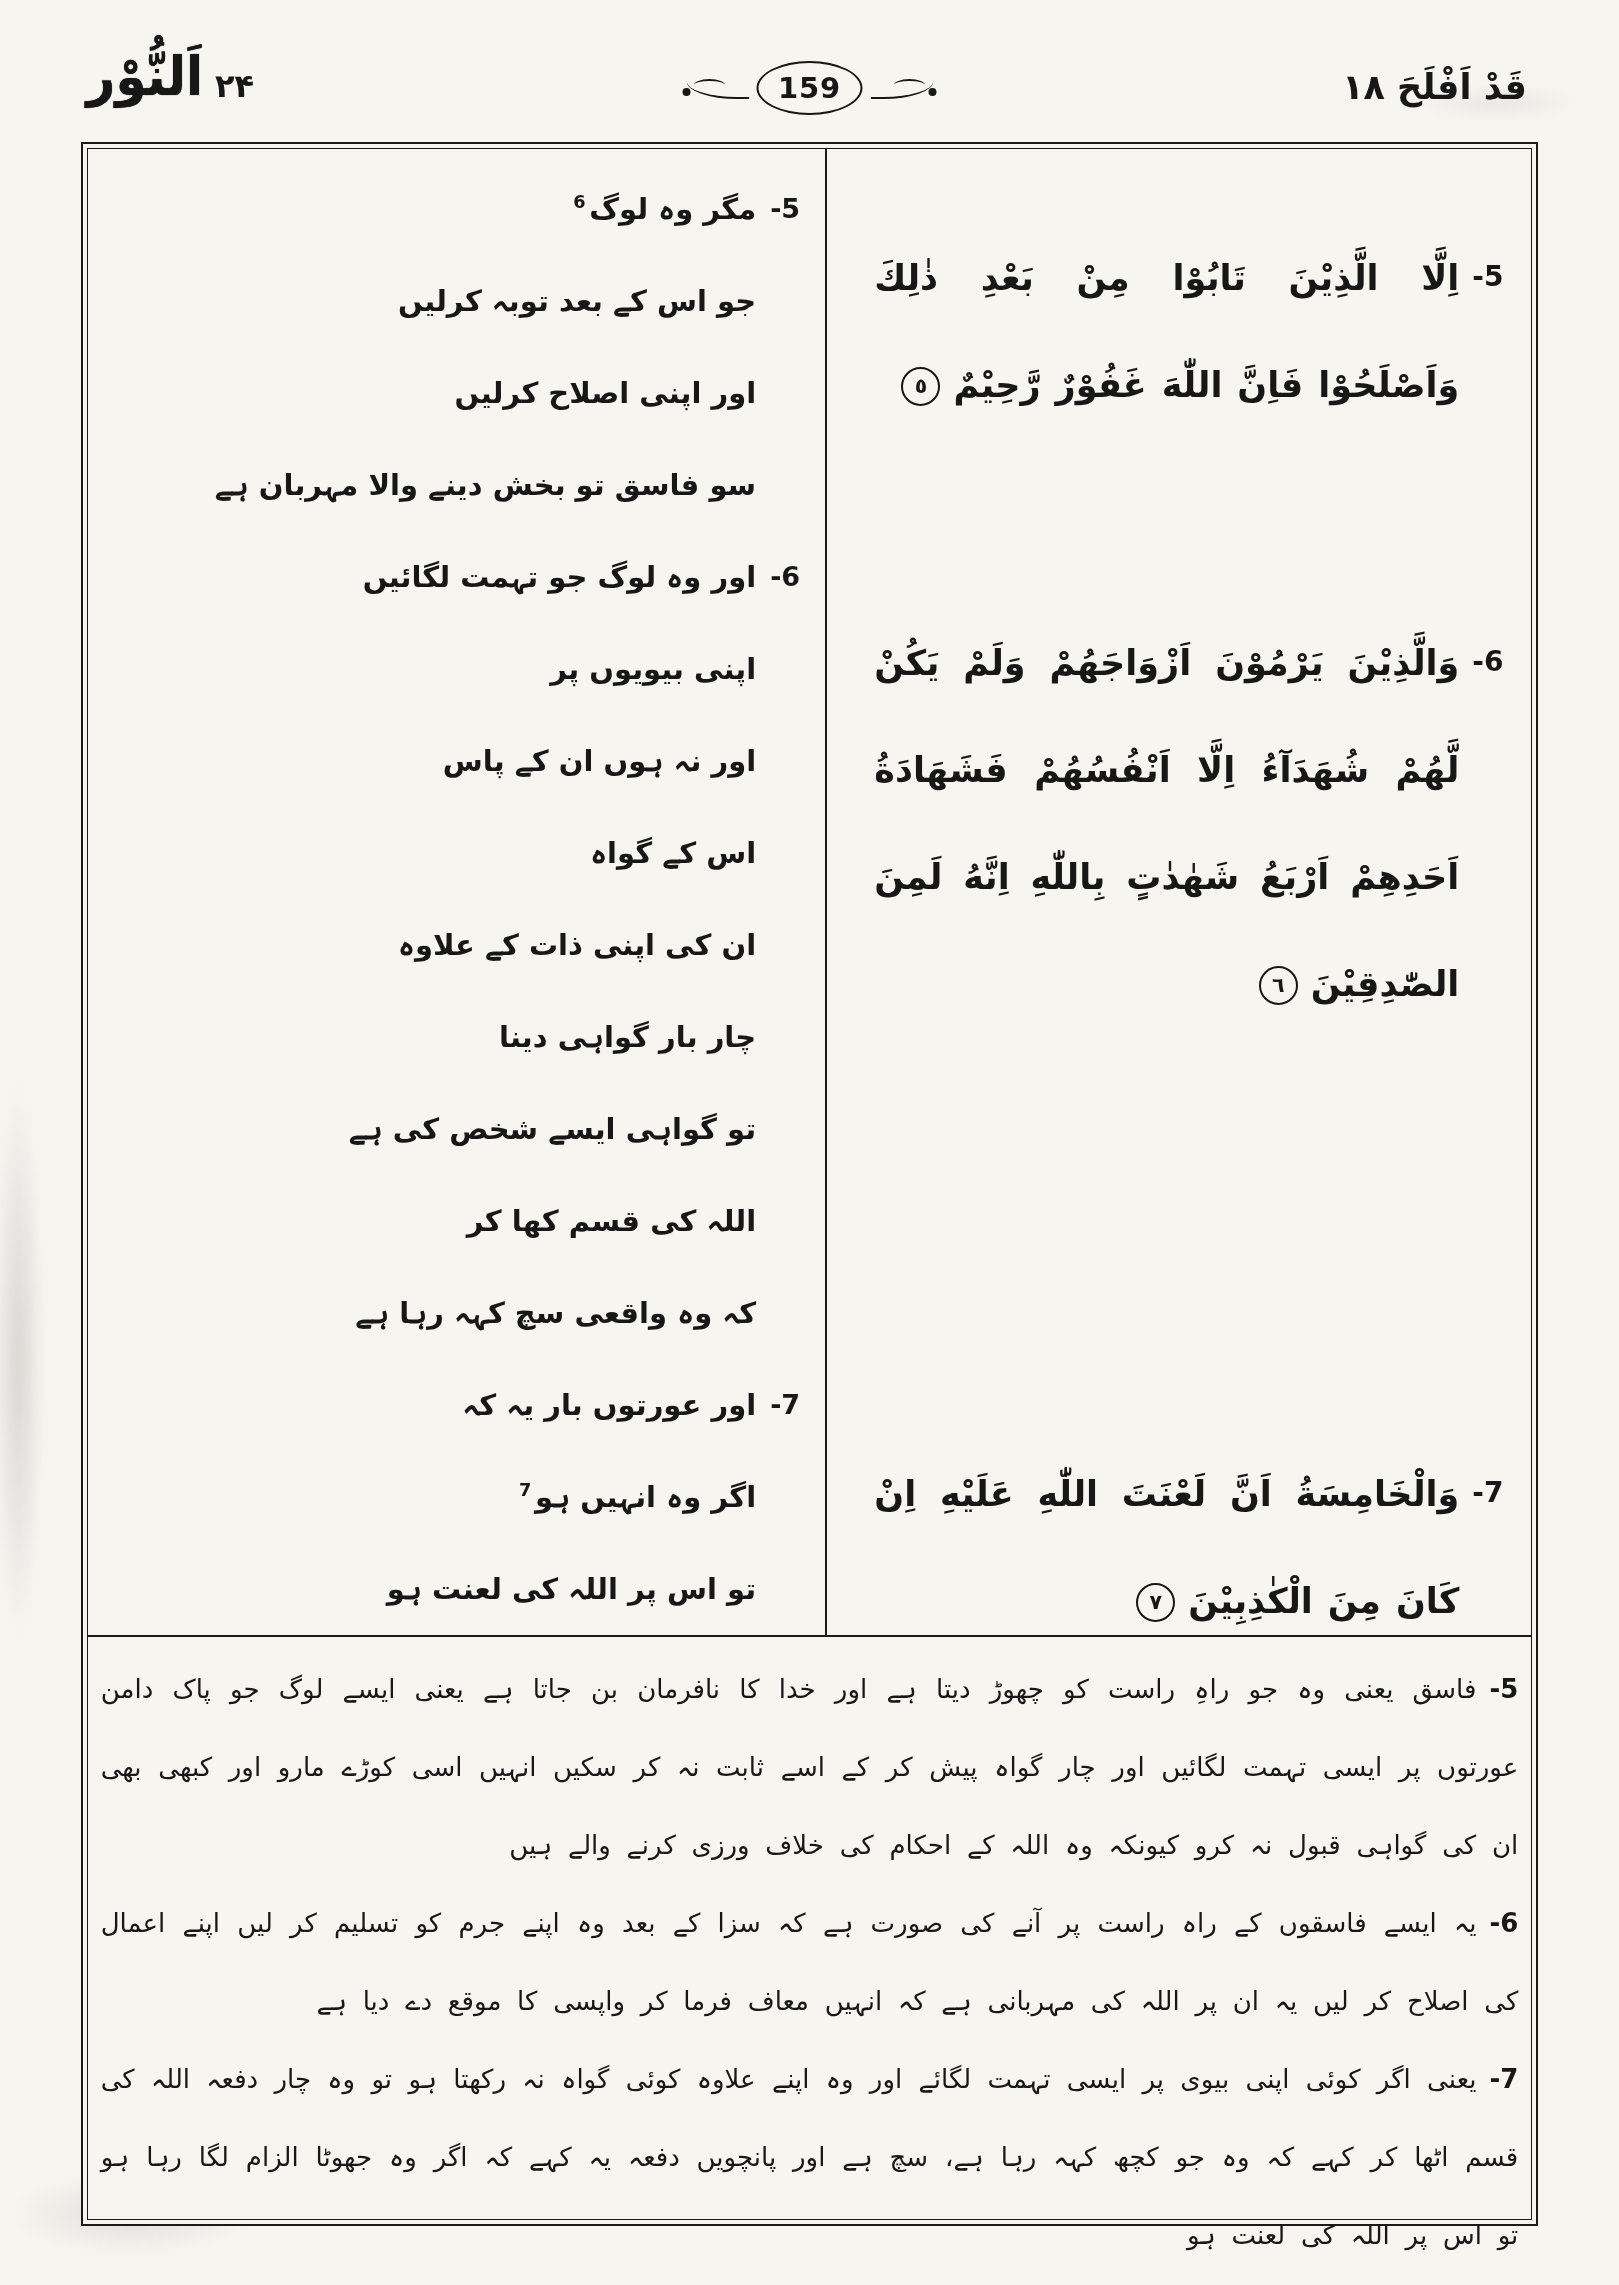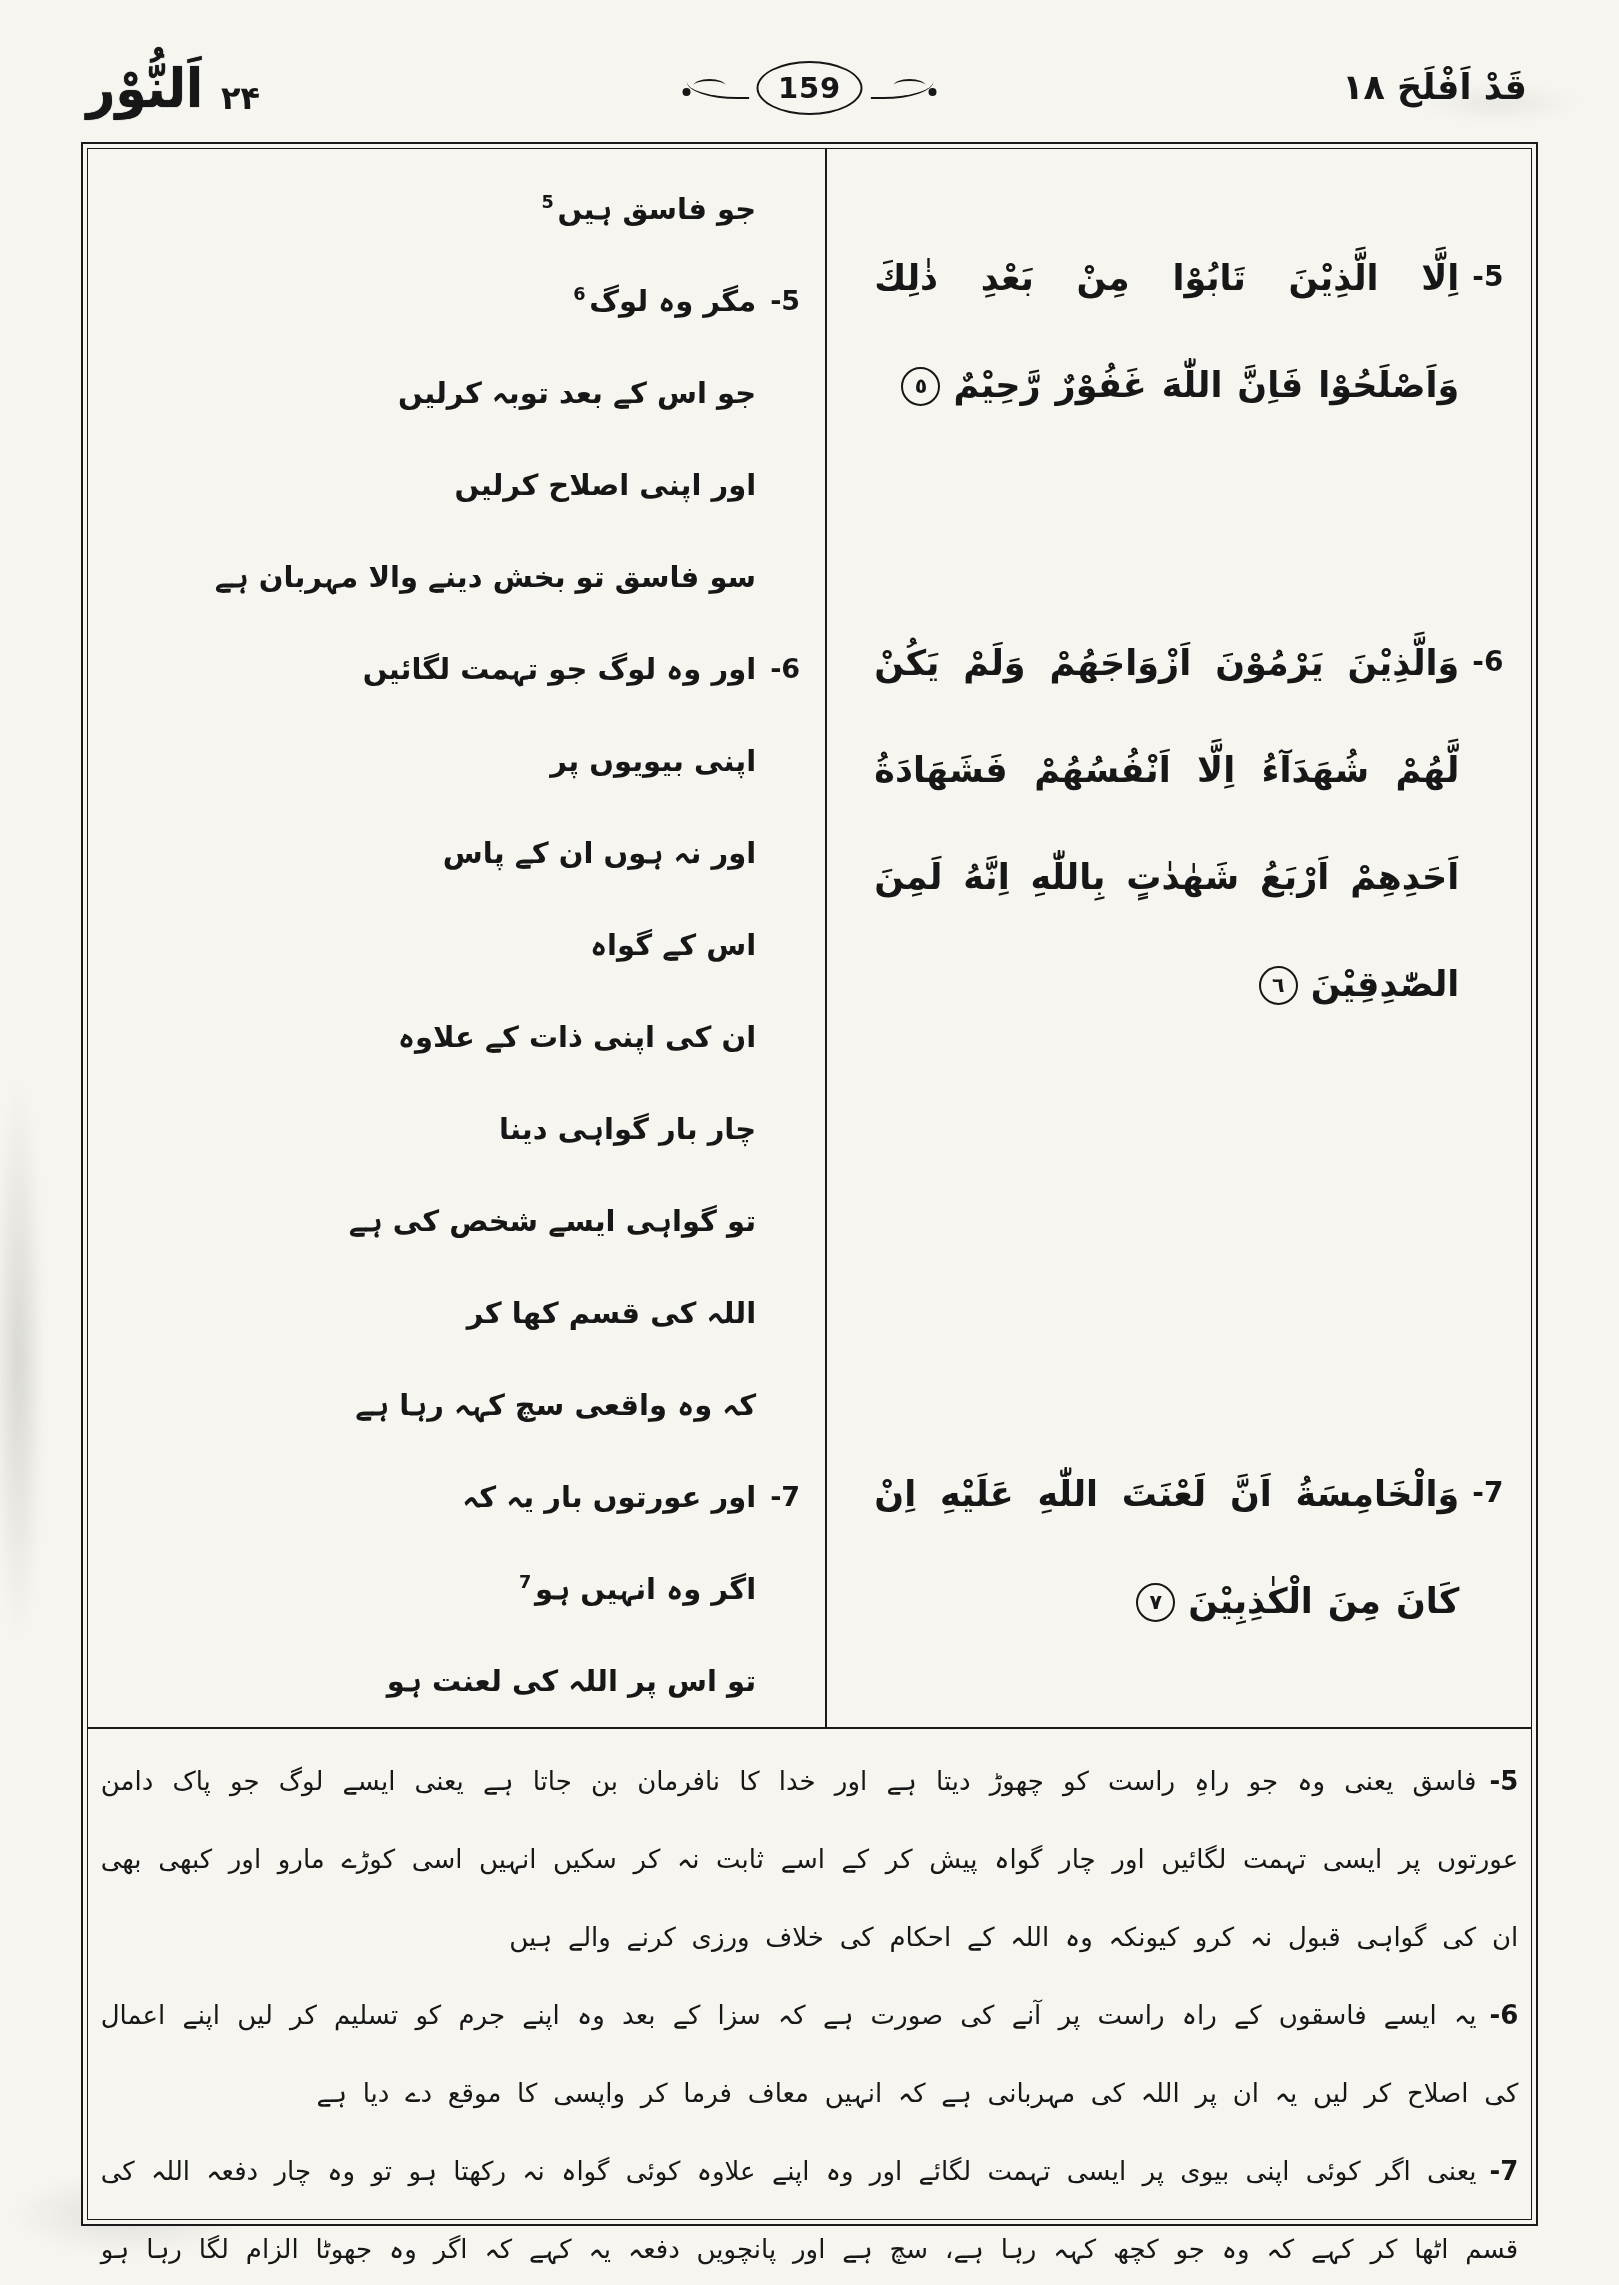--- a/index.html
+++ b/index.html
@@ -35,21 +35,21 @@
   .wing.right { border-radius: 0 0 80% 0; }
   .wing::after { content: ""; position: absolute; top: 11.2px; width: 8.4px; height: 8.4px;
     border-radius: 50%; background: #161616; }
   .wing.left::after  { left: -3.7px; }
   .wing.right::after { right: -3.7px; }
   .wing::before { content: ""; position: absolute; top: 1.9px; width: 32px; height: 11.2px;
     border-top: 2.3px solid #161616; border-radius: 60% 60% 0 0; }
   .wing.left::before  { left: 7.5px; }
   .wing.right::before { right: 7.5px; }
 
-  .surah-emblem { position: absolute; left: 5.6px; top: 12px; display: flex; align-items: center; gap: 18px; direction: ltr; }
+  .surah-emblem { position: absolute; left: 5.6px; top: 0; display: flex; align-items: center; gap: 12px; direction: ltr; }
   .surah-name { font-size: 50px; font-weight: bold; transform: scaleY(1.08); text-shadow: 0 0 0.9px #000; }
   .surah-num { font-size: 32px; font-weight: bold; padding-top: 17px; }
 
   
   .frame-outer { position: absolute; top: 142px; left: 81px; width: 1457px; height: 2084px;
     border: 2.8px solid #1a1a1a; background: #f6f5f0; }
   .frame-inner { position: absolute; inset: 3.7px; border: 1.9px solid #1a1a1a;
     display: flex; flex-direction: column; }
 
   
@@ -122,24 +122,20 @@
         <div class="verse v3">
           <span class="verse-marker">-7</span>
           <p class="verse-text"><span>وَالْخَامِسَةُ اَنَّ لَعْنَتَ اللّٰهِ عَلَيْهِ اِنْ كَانَ مِنَ الْكٰذِبِيْنَ</span><span class="ayah-circle">٧</span></p>
         </div>
       </section>
 
       <div class="col-divider"></div>
 
       <section class="col-urdu">
         <div class="phrase-row">
-          <span class="phrase-marker"></span>
-          <span class="phrase-text"><span>جو فاسق ہیں</span><sup>5</sup></span>
-        </div>
-        <div class="phrase-row">
           <span class="phrase-marker">-5</span>
           <span class="phrase-text"><span>مگر وہ لوگ</span><sup>6</sup></span>
         </div>
         <div class="phrase-row">
           <span class="phrase-marker"></span>
           <span class="phrase-text"><span>جو اس کے بعد توبہ کرلیں</span><sup></sup></span>
         </div>
         <div class="phrase-row">
           <span class="phrase-marker"></span>
           <span class="phrase-text"><span>اور اپنی اصلاح کرلیں</span><sup></sup></span>

